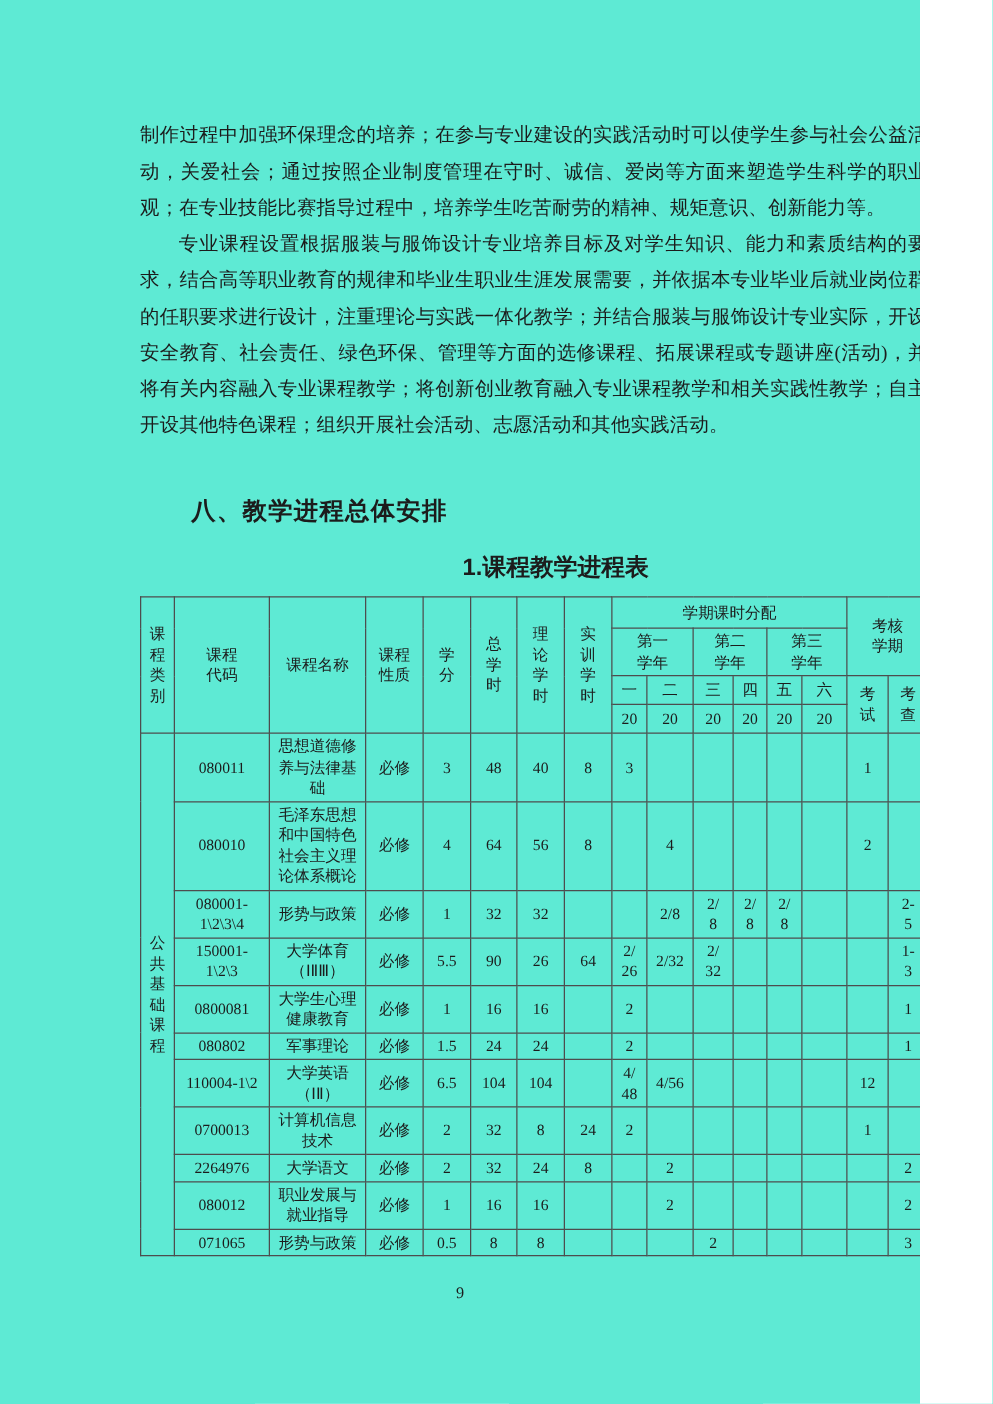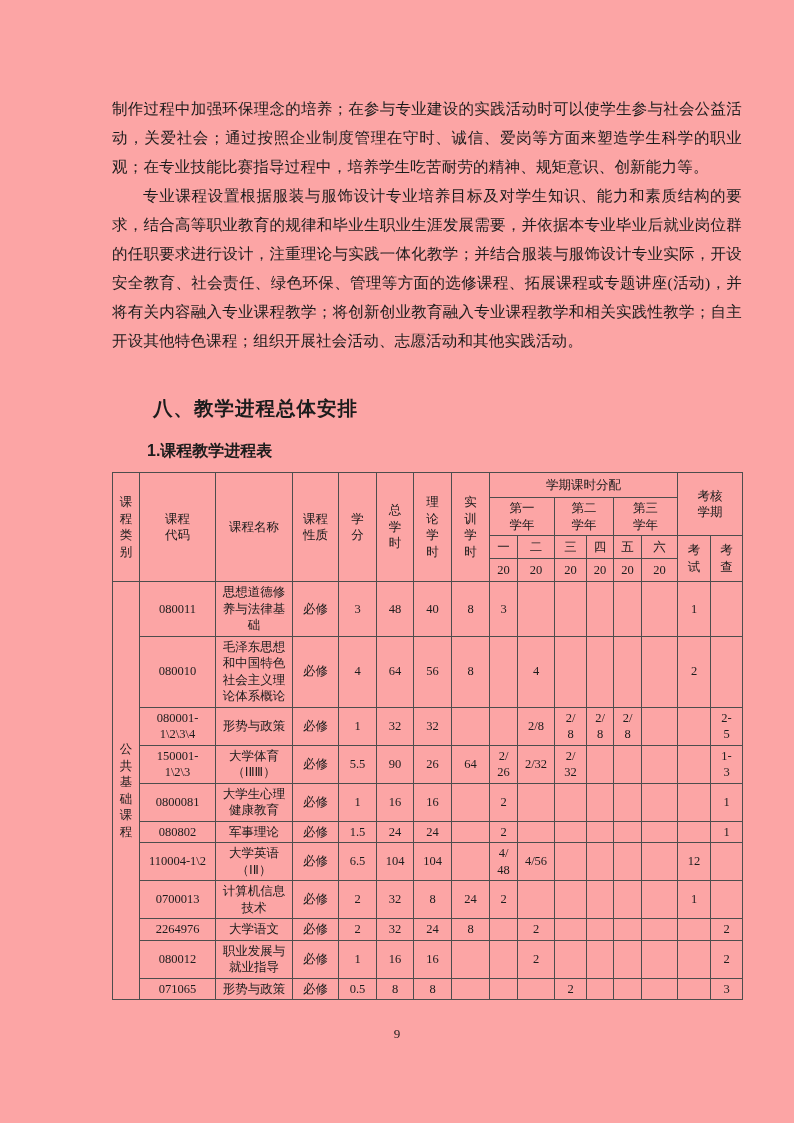--- a/index.html
+++ b/index.html
@@ -4,23 +4,23 @@
 <style>
   html, body { margin: 0; padding: 0; }
   body {
     width: 794px; height: 1123px;
     background: #ffffff;
     font-family: "Liberation Serif", serif;
     color: #1c1c1c;
   }
   .page {
     position: relative;
-    width: 794px; height: 1123px;
+    width: 736px; height: 1123px;
     overflow: hidden;
-    background: #fca5a5;
+    background: #5eead4;
   }
   .content {
     position: absolute;
     left: 112px; top: 94px;
     width: 630px;
   }
   p.body-text {
     margin: 0;
     font-size: 15.5px;
     line-height: 29px;
@@ -37,23 +37,24 @@
   }
   .main-heading {
     font-family: "Liberation Sans", sans-serif;
     font-size: 19.5px;
     font-weight: bold;
     margin: 40px 0 0 41px;
     letter-spacing: 1px;
   }
   .table-title {
     font-family: "Liberation Sans", sans-serif;
-    font-size: 16px;
+    font-size: 19px;
     font-weight: bold;
     margin: 19px 0 10px 35px;
+    text-align: center;
   }
   table.schedule {
     border-collapse: collapse;
     table-layout: fixed;
     width: 630px;
     margin-top: 2px;
   }
   table.schedule th, table.schedule td {
     border: 1px solid #4d4d4d;
     font-weight: normal;

